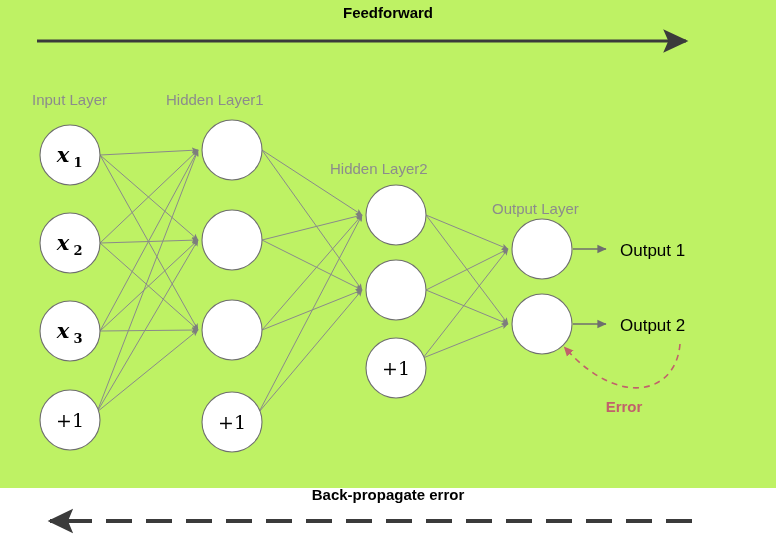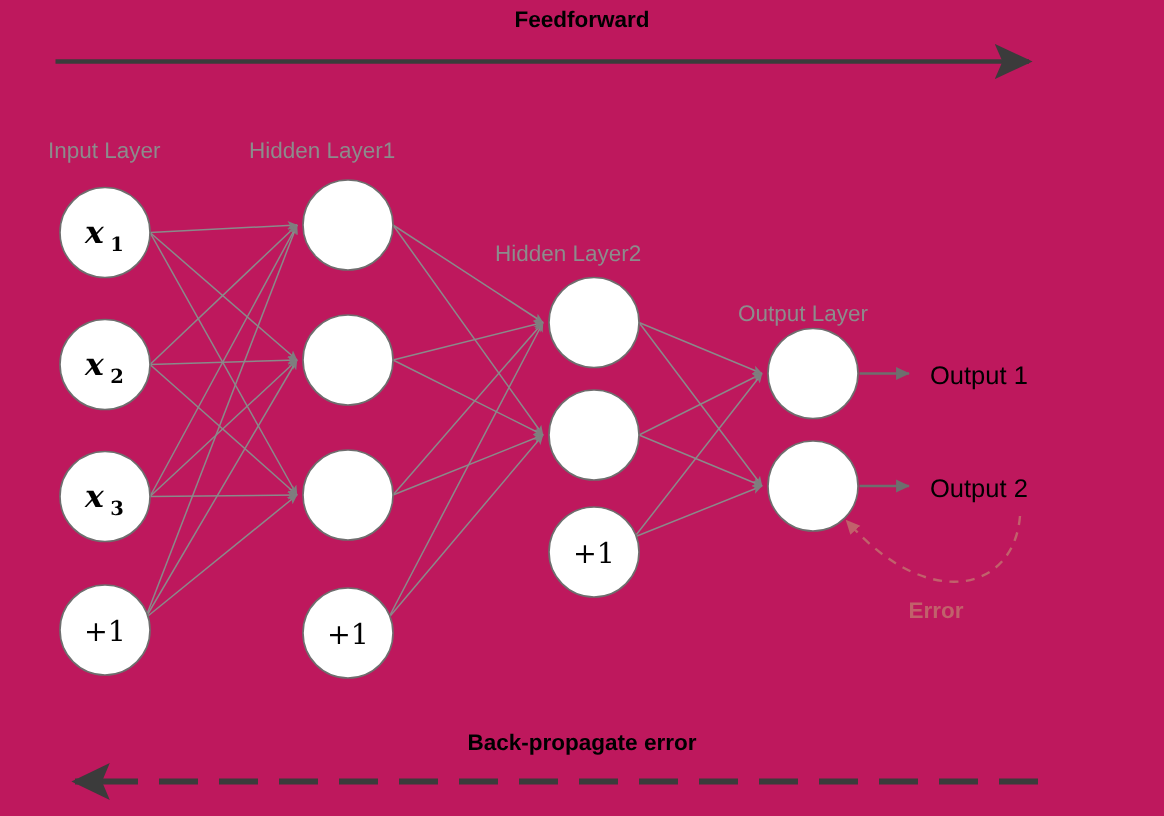--- a/index.html
+++ b/index.html
@@ -11,22 +11,22 @@
   body {
     width: 776px;
     height: 544px;
     font-family: "Liberation Sans", sans-serif;
     overflow: hidden;
     position: relative;
   }
   #stage {
     position: relative;
     width: 776px;
-    height: 544px;
-    background: #be185d;
+    height: 488px;
+    background: #bef264;
   }
   #net-svg {
     position: absolute;
     left: 0;
     top: 0;
     width: 776px;
     height: 544px;
     display: block;
   }
   .title-text {

